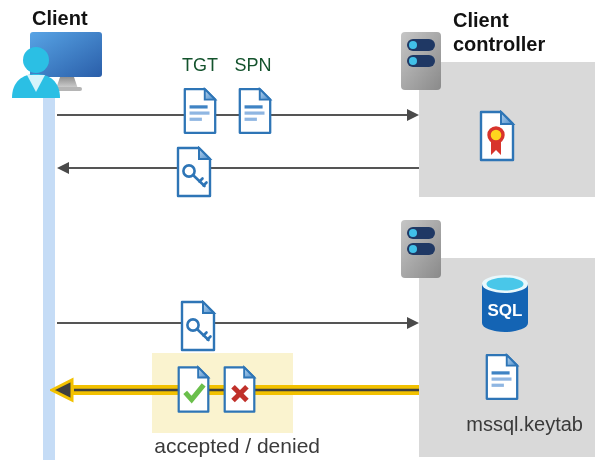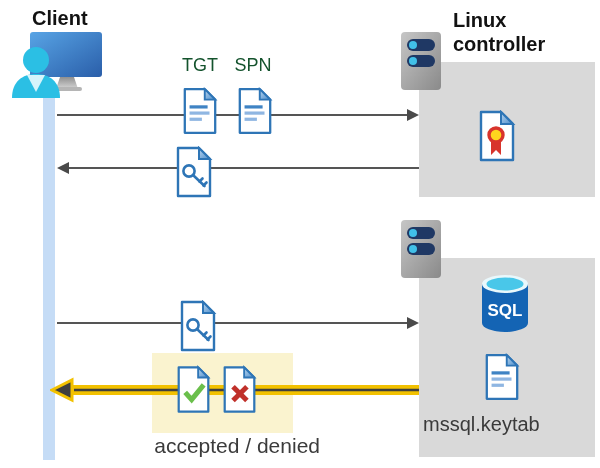--- a/index.html
+++ b/index.html
@@ -7,21 +7,21 @@
     position:relative;width:600px;height:468px;background:#ffffff;
     font-family:"Liberation Sans", sans-serif;overflow:hidden;
   }
   .abs{position:absolute;}
   .node-title{font-weight:bold;font-size:20px;color:#121212;line-height:1.2;}
   .small-label{font-size:18px;color:#14532d;}
   .gray-box{background:#d9d9d9;}
   .timeline{background:#c5dcf6;}
   .highlight-box{background:#faf3cf;}
   .caption{font-size:21px;color:#3b3b3b;text-align:right;}
-  .keytab-label{font-size:20px;color:#3a3a3a;text-align:left;}
+  .keytab-label{font-size:20px;color:#3a3a3a;text-align:right;}
   svg{display:block;}
 </style>
 </head>
 <body>
 
 <div class="canvas">
 
   <svg width="0" height="0" aria-hidden="true">
     <defs>
       <linearGradient id="monGrad" x1="0" y1="0" x2="1" y2="1">
@@ -42,21 +42,21 @@
       </linearGradient>
     </defs>
   </svg>
 
   <div class="abs gray-box" style="left:419px;top:62px;width:176px;height:135px;"></div>
   <div class="abs gray-box" style="left:419px;top:258px;width:176px;height:199px;"></div>
 
   <div class="abs timeline" style="left:43px;top:86px;width:12px;height:374px;"></div>
 
   <div class="abs node-title" style="left:32px;top:6px;">Client</div>
-  <div class="abs node-title" style="left:453px;top:8px;width:130px;">Linux controller</div>
+  <div class="abs node-title" style="left:453px;top:8px;width:130px;">Client controller</div>
 
   <svg class="abs" style="left:10px;top:28px;" width="95" height="70" viewBox="0 0 95 70">
     <rect x="20" y="4" width="72" height="45" rx="3" fill="url(#monGrad)"></rect>
     <polygon points="50,49 64,49 68,61 46,61" fill="url(#standGrad)"></polygon>
     <rect x="42" y="59" width="30" height="4" rx="2" fill="#b5b5b5"></rect>
     <path d="M2 70 C2 54 12 46 26 46 C40 46 50 54 50 70 Z" fill="#2bbfe4"></path>
     <polygon points="17,47 35,47 26,64" fill="#d6f4fb"></polygon>
     <circle cx="26" cy="32" r="13" fill="#2bbfe4"></circle>
   </svg>
 

